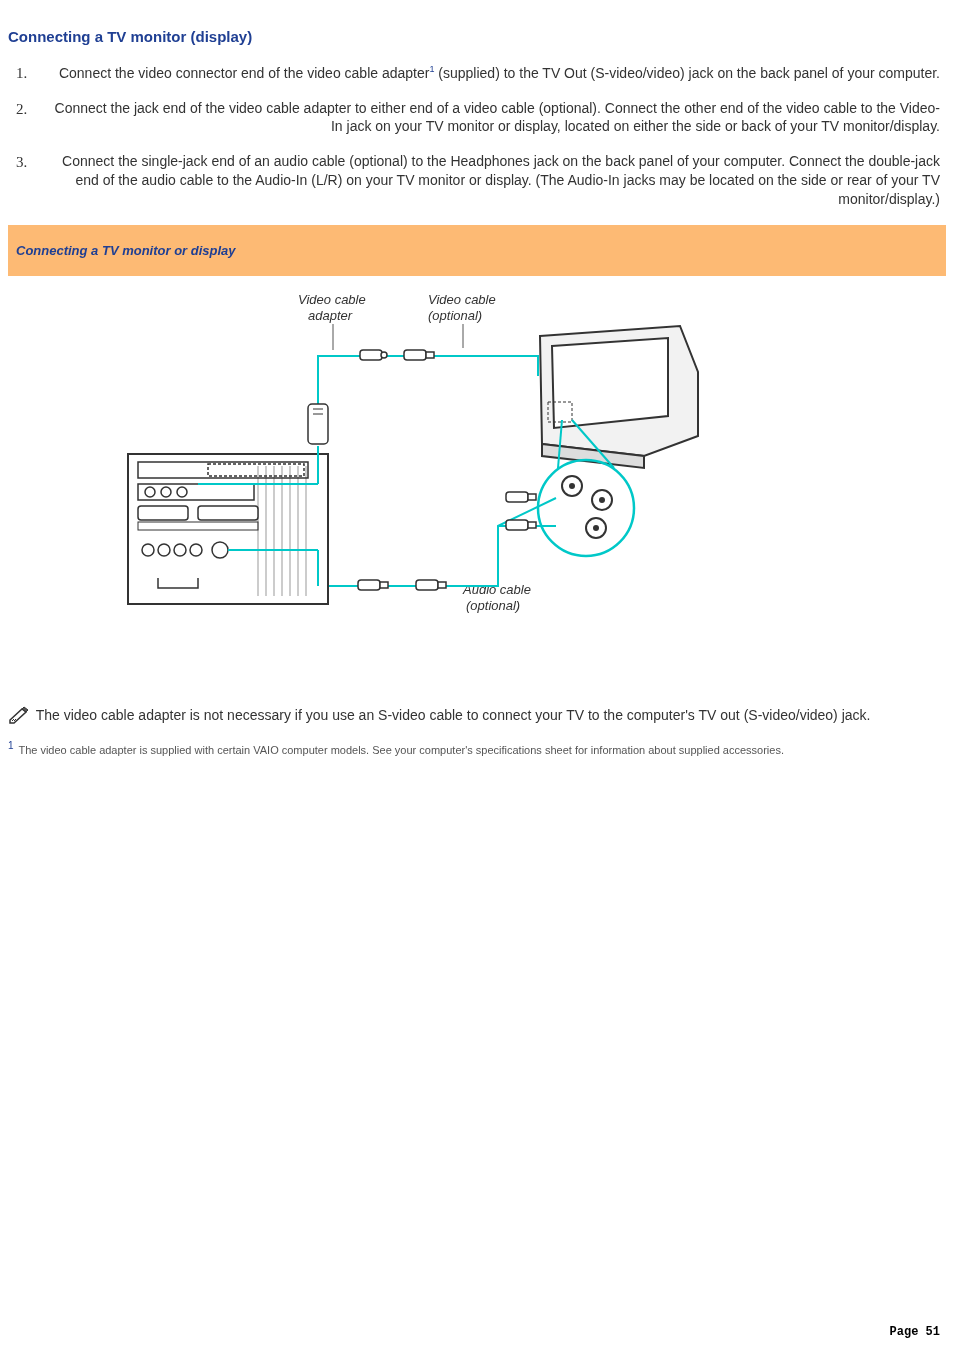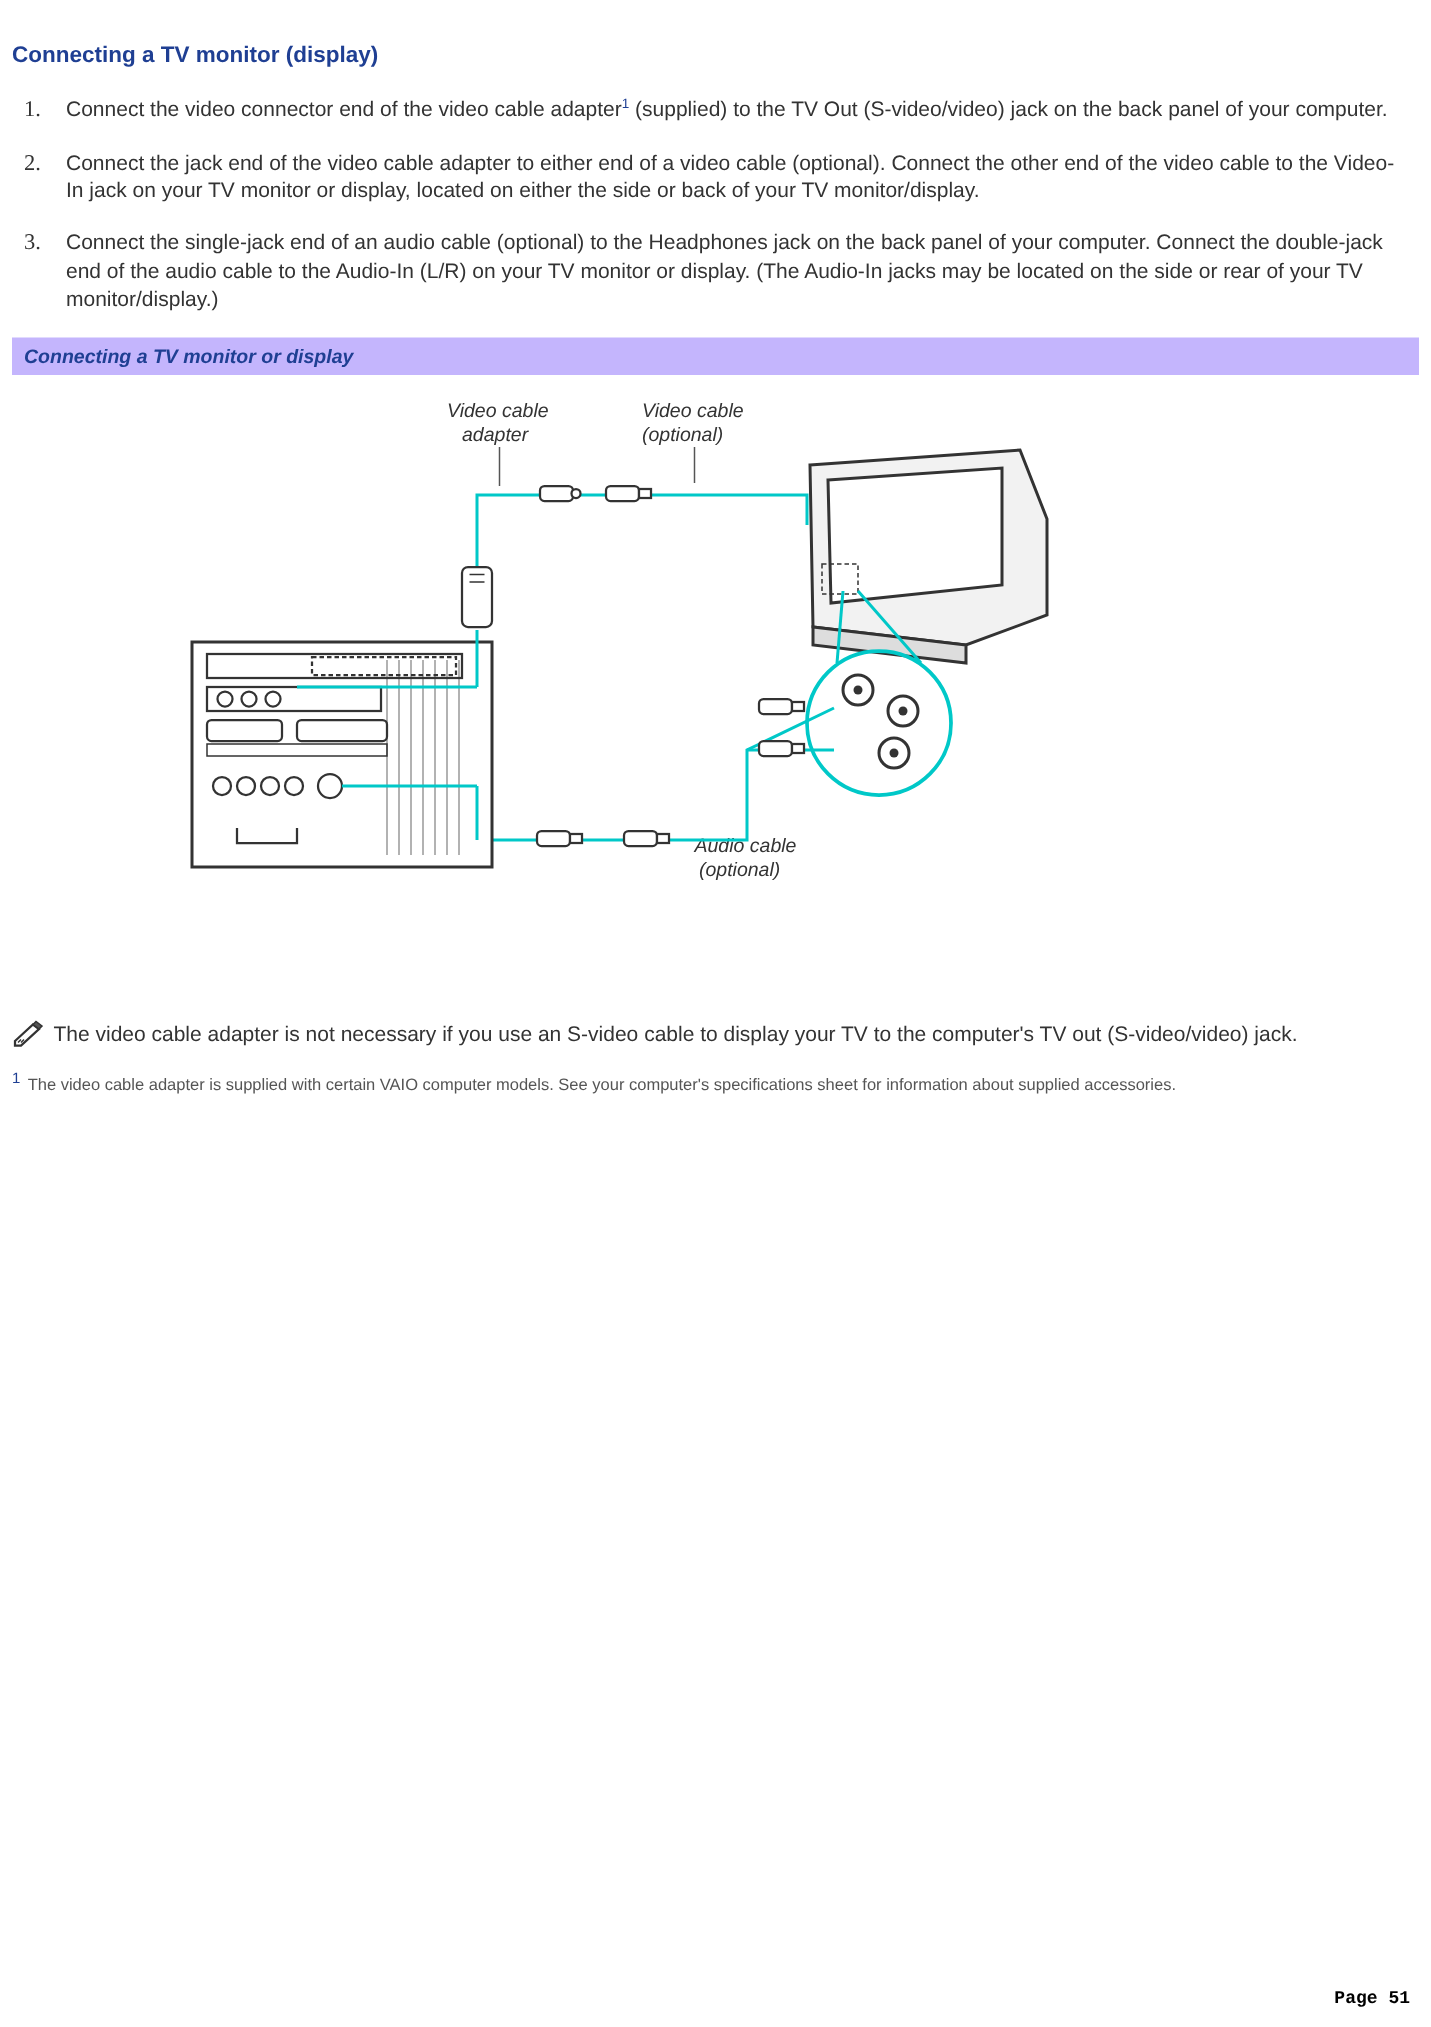--- a/index.html
+++ b/index.html
@@ -30,43 +30,44 @@
     list-style: none;
     counter-reset: item;
   }
   ol.steps > li {
     font-size: 14px;
     line-height: 1.35;
     color: #333333;
     margin-bottom: 16px;
     position: relative;
     font-family: Verdana, Geneva, sans-serif;
+    text-align: right;
   }
   ol.steps > li::before {
     counter-increment: item;
     content: counter(item) ".";
     position: absolute;
     left: -28px;
     top: 0;
     font-family: "Times New Roman", Times, serif;
     font-size: 15px;
     color: #333333;
   }
   .fn-ref {
     font-size: 9px;
     vertical-align: super;
     color: #1f3f93;
   }
   .figure-caption {
-    background: #c4b5fd;
+    background: #fdba74;
     color: #1f3f93;
     font-weight: bold;
     font-style: italic;
     font-size: 13px;
-    padding: 5px 8px;
+    padding: 18px 8px;
     margin: 2px 0 10px 0;
   }
   .diagram-wrap {
     width: 640px;
     margin: 0 0 40px 60px;
     font-style: italic;
   }
   .diagram-wrap svg {
     display: block;
   }
@@ -229,21 +230,21 @@
   </div>
 
   <div class="note">
     <span class="note-icon">
       <svg width="22" height="18" viewBox="0 0 22 18">
         <path d="M2 14 L14 3 L18 6 L6 17 L2 17 Z" fill="#ffffff" stroke="#333333" stroke-width="1.5"></path>
         <path d="M4 15 L6 13" stroke="#333333" stroke-width="1"></path>
         <path d="M6 15 L8 13" stroke="#333333" stroke-width="1"></path>
         <path d="M14 3 L16 1 L20 4 L18 6 Z" fill="#555555" stroke="#333333" stroke-width="1"></path>
       </svg>
-    </span><span> The video cable adapter is not necessary if you use an S-video cable to display your TV to the computer's TV out (S-video/video) jack.</span>
+    </span><span> The video cable adapter is not necessary if you use an S-video cable to connect your TV to the computer's TV out (S-video/video) jack.</span>
   </div>
 
   <div class="footnote">
     <span class="footnote-ref">1</span><span> The video cable adapter is supplied with certain VAIO computer models. See your computer's specifications sheet for information about supplied accessories.</span>
   </div>
 
   <div class="page-number">Page 51</div>
 
 </div>
 

